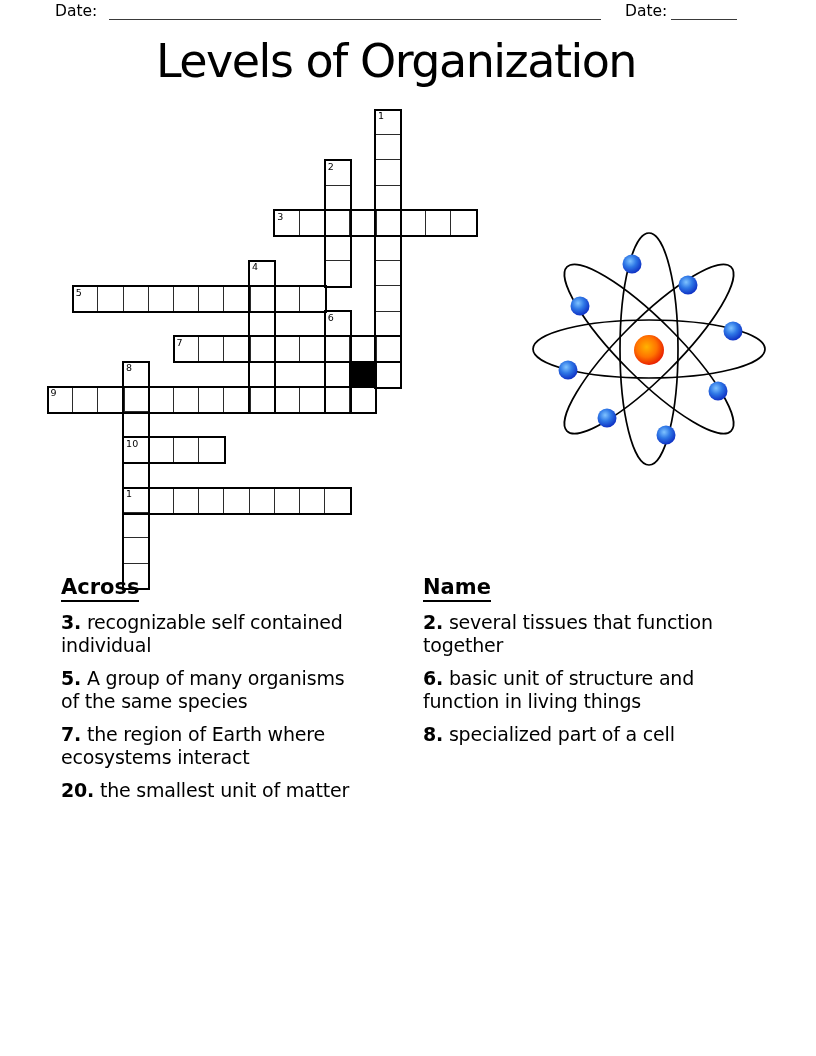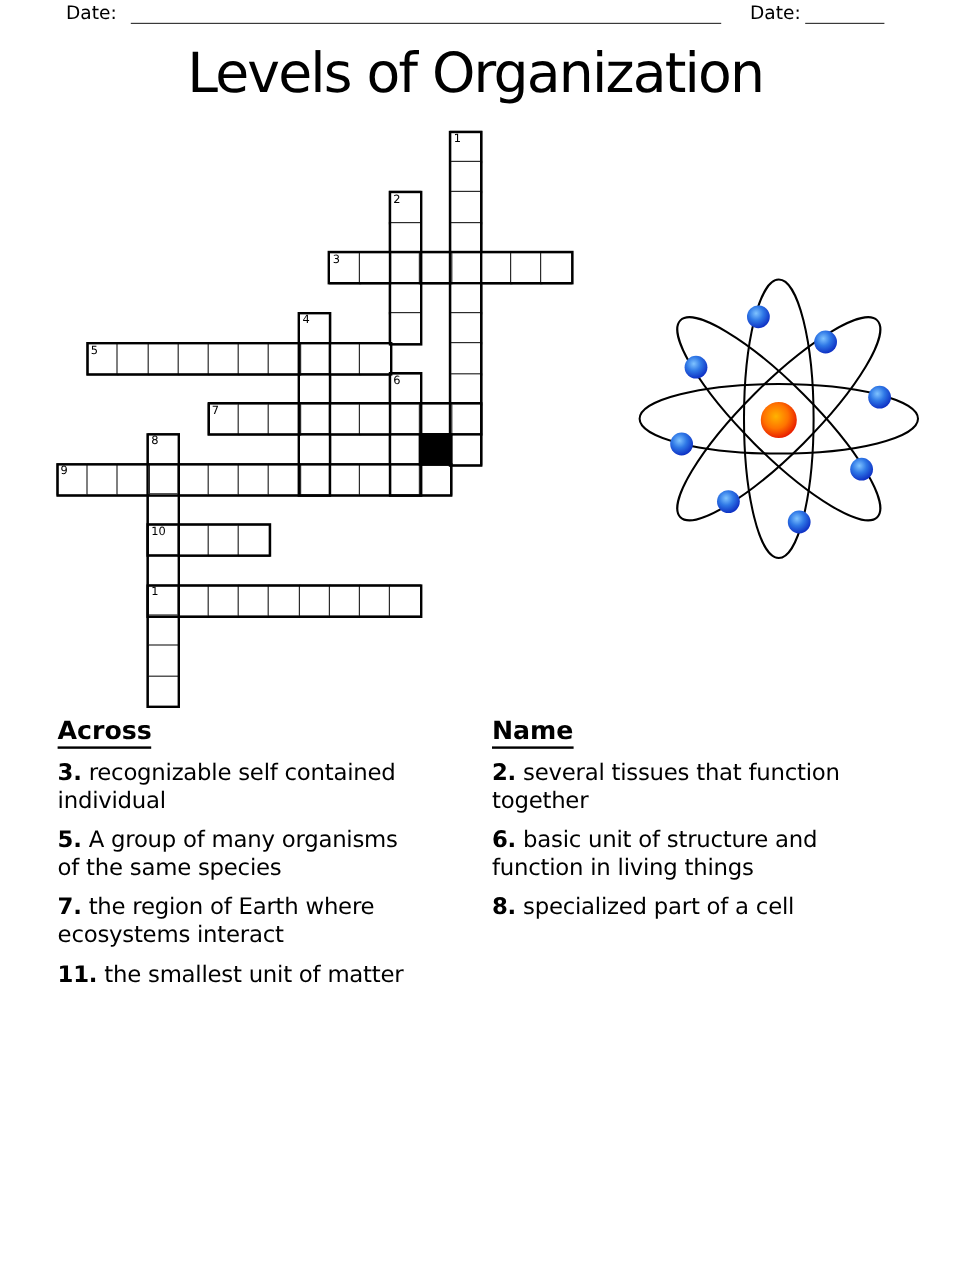--- a/index.html
+++ b/index.html
@@ -17,21 +17,21 @@
   
   #grid{left:0;top:0;width:816px;height:1056px;pointer-events:none;}
   .xcell{position:absolute;box-sizing:border-box;border:1.6px solid #2b2b2b;background:#fff;}
   .xcell.black{background:#000;border-color:#000;}
   .xoutline{position:absolute;box-sizing:border-box;border:2.4px solid #000;pointer-events:none;}
   .xnum{position:absolute;font-size:9.5px;line-height:10px;color:#000;}
   
   #atom-wrap{left:520px;top:222px;width:260px;height:256px;}
   #atom-wrap svg{width:100%;height:100%;display:block;}
   
-  .clue-col{position:absolute;top:597px;}
+  .clue-col{position:absolute;top:575px;margin-left:13px;}
   #across-col{left:48px;width:352px;}
   #down-col{left:410px;width:368px;}
   .clue-heading{display:inline-block;font-size:21px;font-weight:bold;
                 border-bottom:2.2px solid #000;padding-bottom:1px;margin-bottom:9px;}
   .clue{font-size:19px;line-height:23px;margin-bottom:10px;letter-spacing:-0.2px;white-space:nowrap;}
   .clue .cnum{font-weight:bold;}
   .clue-list{display:block;}
 </style>
 </head>
 <body>
@@ -175,21 +175,21 @@
       <circle cx="666" cy="435" r="9.5" fill="url(#eG)"></circle>
     </svg>
   </div>
 
 <div class="clue-col" id="across-col">
   <span class="clue-heading">Across</span>
   <div class="clue-list" id="across-list">
       <div class="clue"><span class="cnum">3.</span> recognizable self contained<br>individual</div>
       <div class="clue"><span class="cnum">5.</span> A group of many organisms<br>of the same species</div>
       <div class="clue"><span class="cnum">7.</span> the region of Earth where<br>ecosystems interact</div>
-      <div class="clue"><span class="cnum">11.</span> the smallest unit of matter</div>
+      <div class="clue"><span class="cnum">20.</span> the smallest unit of matter</div>
     </div>
 </div>
 <div class="clue-col" id="down-col">
   <span class="clue-heading">Name</span>
   <div class="clue-list" id="down-list">
       <div class="clue"><span class="cnum">2.</span> several tissues that function<br>together</div>
       <div class="clue"><span class="cnum">6.</span> basic unit of structure and<br>function in living things</div>
       <div class="clue"><span class="cnum">8.</span> specialized part of a cell</div>
     </div>
 </div>

